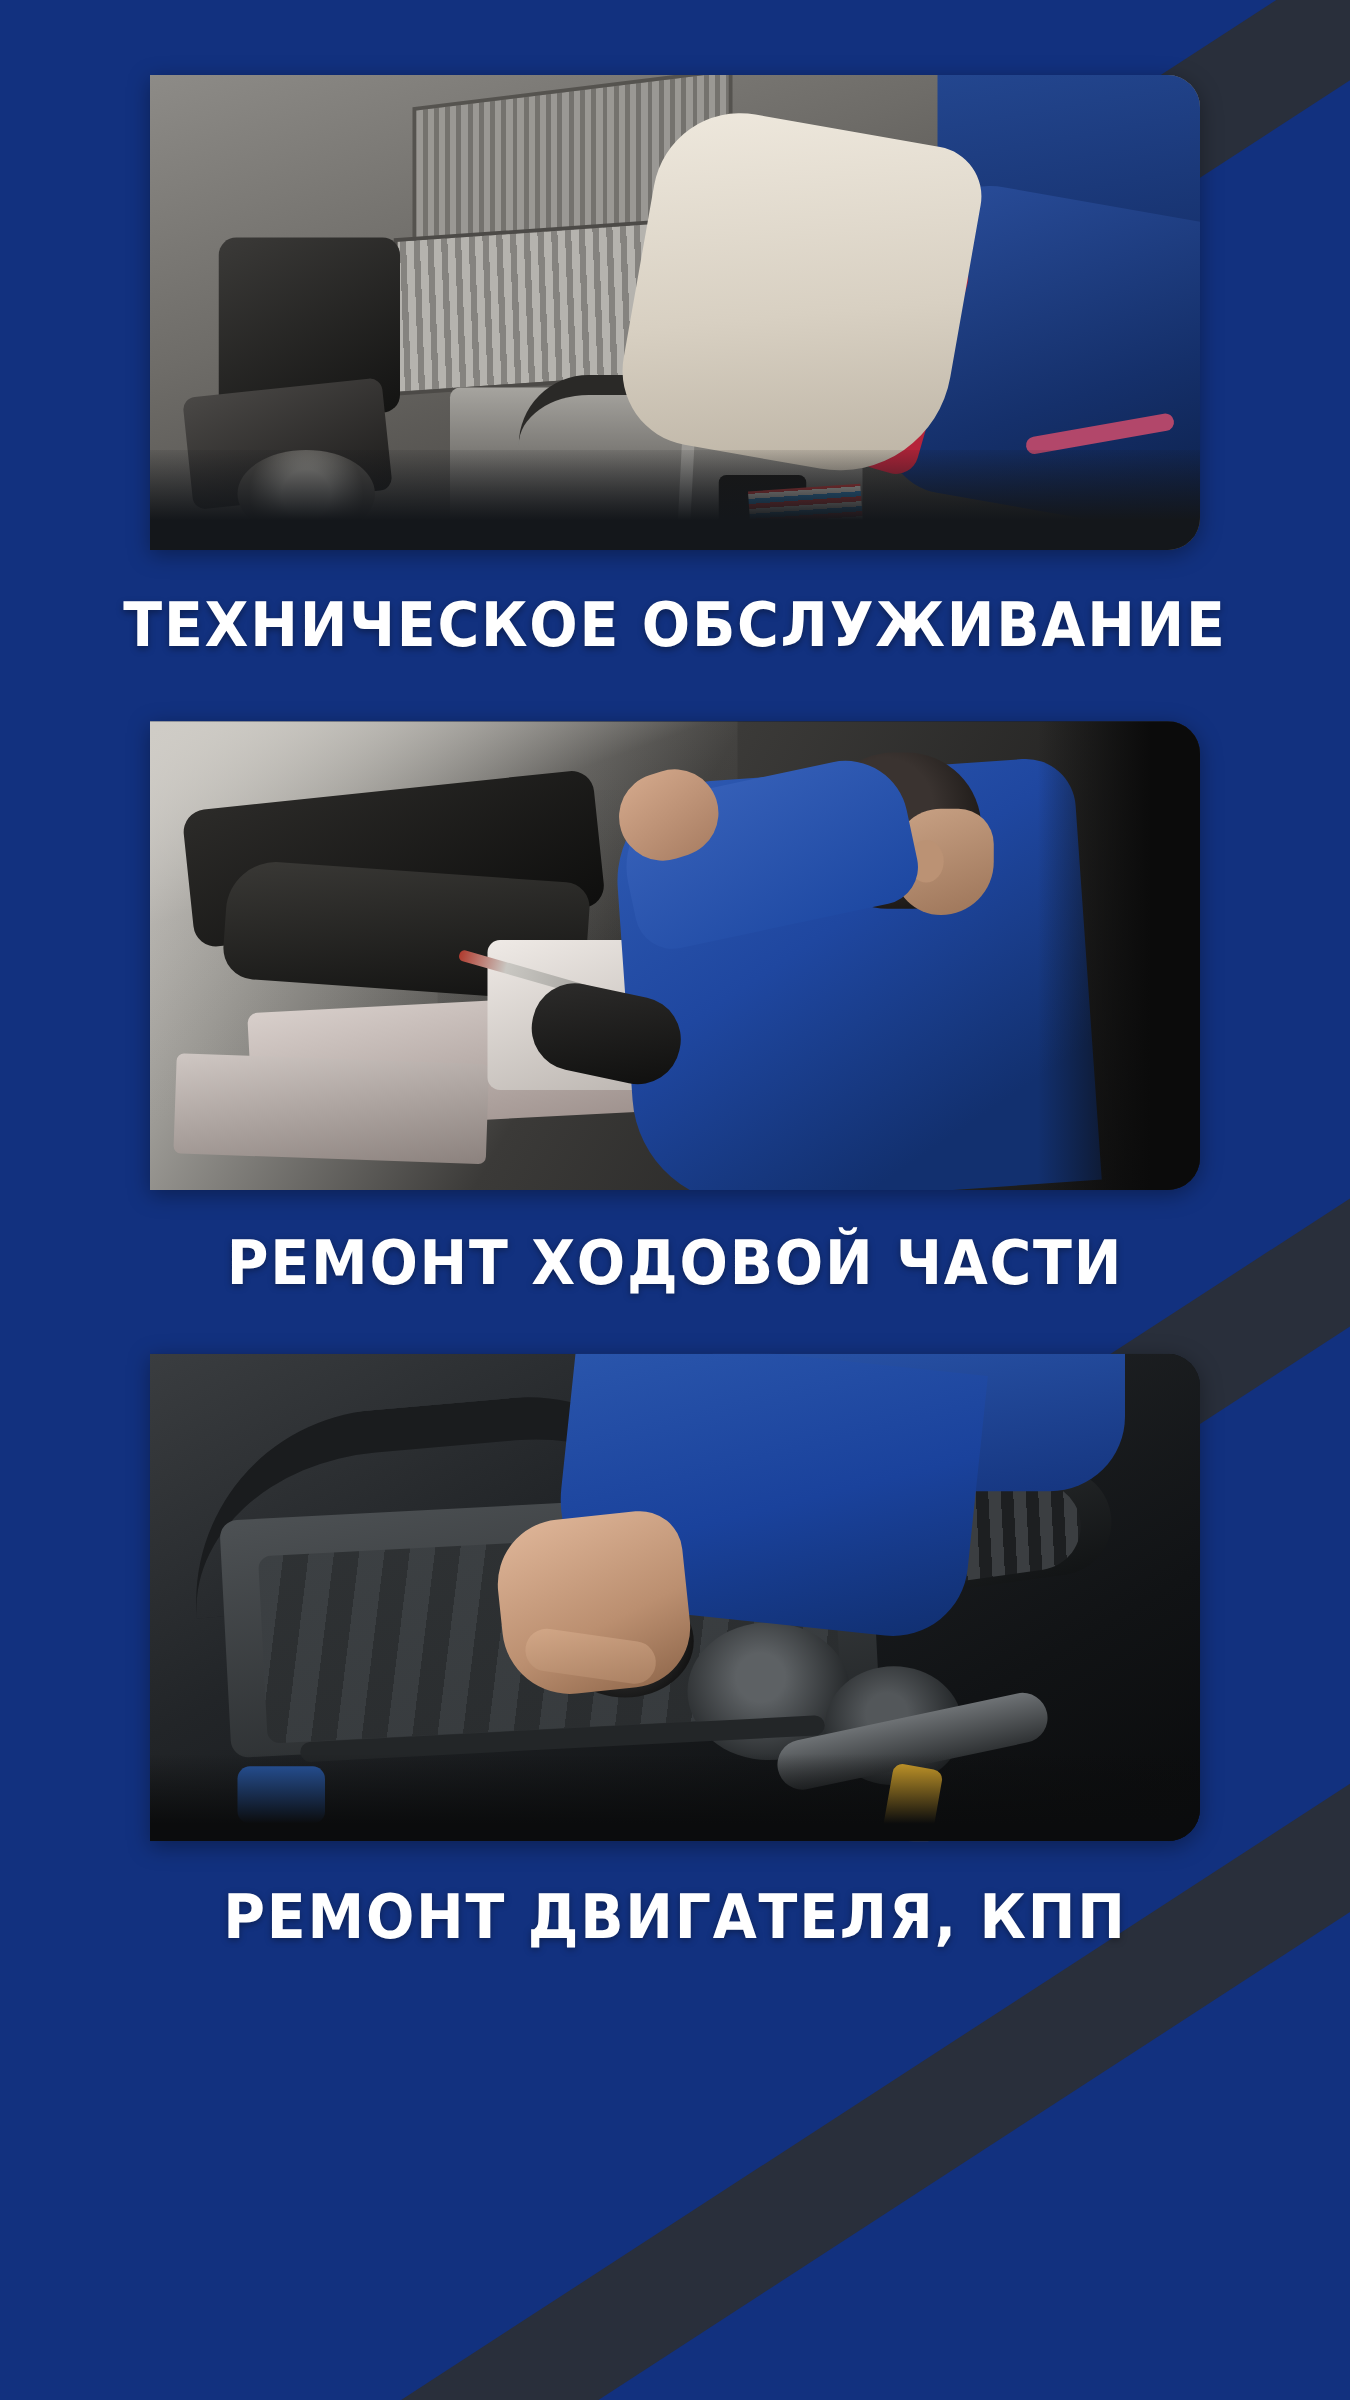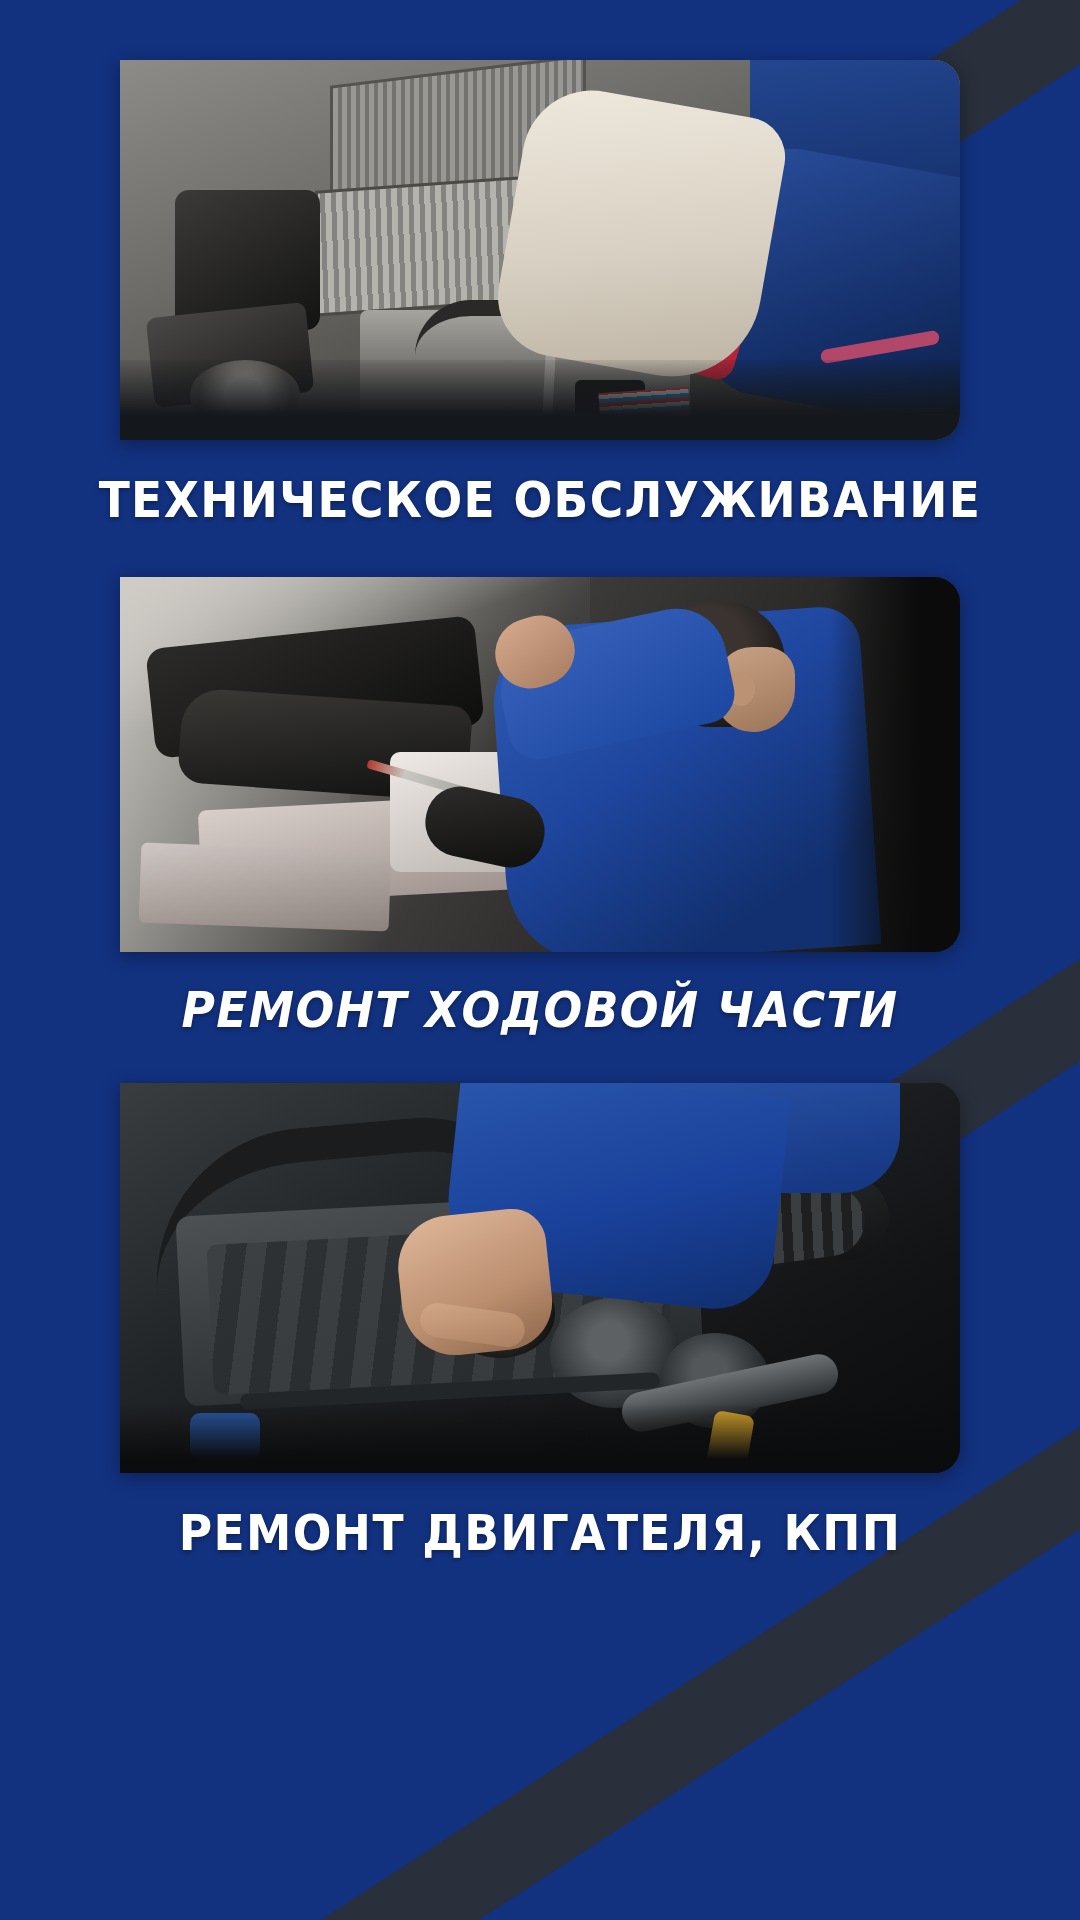--- a/index.html
+++ b/index.html
@@ -412,21 +412,21 @@
           <div class="dipstick"></div>
           <div class="handle"></div>
           <div class="glove"></div>
           <div class="pinkwire"></div>
           <div class="bonnet"></div>
         </div>
       </div>
       <div class="caption" style="margin-top:36px;">ТЕХНИЧЕСКОЕ ОБСЛУЖИВАНИЕ</div>
     </div>
 
-    <div class="block" style="padding-top:52px;font-style:italic;">
+    <div class="block" style="padding-top:52px;">
       <div class="photo-frame">
         <div class="photo p2">
           <div class="bg"></div>
           <div class="undercar"></div>
           <div class="silverpan"></div>
           <div class="beam"></div>
           <div class="armblack"></div>
           <div class="pinkpanel"></div>
           <div class="pinkpanel2"></div>
           <div class="whitebox"></div>

